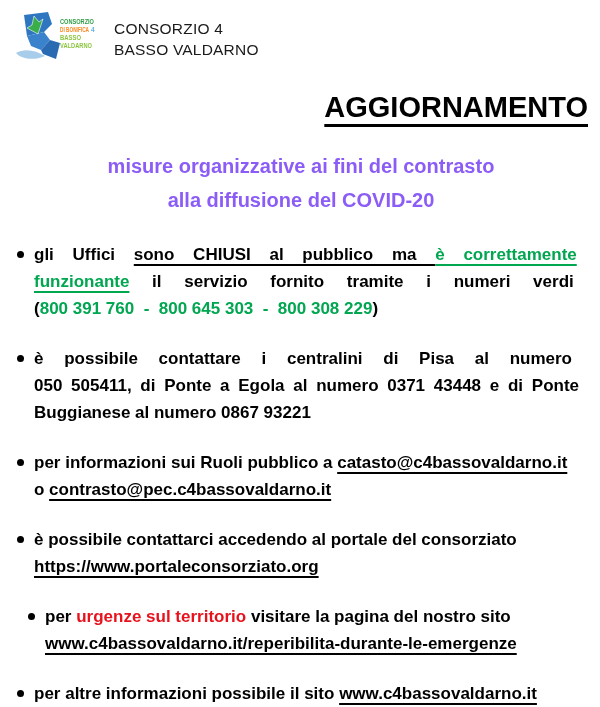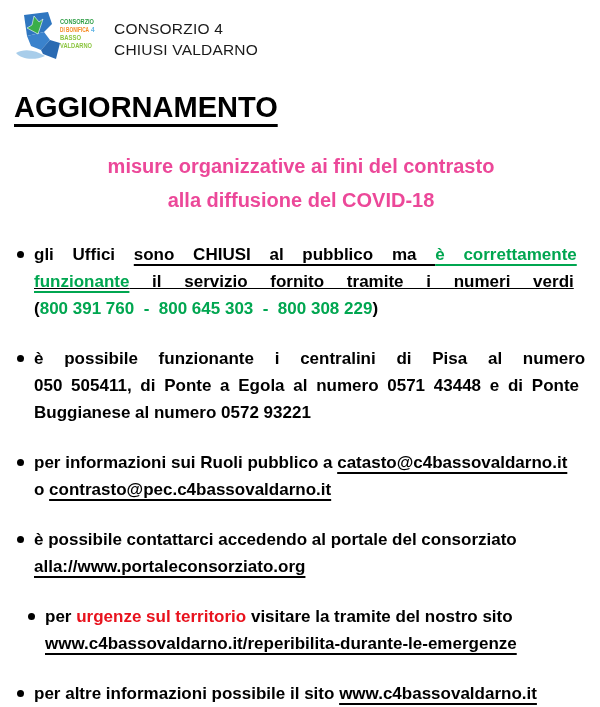--- a/index.html
+++ b/index.html
@@ -17,54 +17,54 @@
   .hdr { display:flex; align-items:flex-start; }
   .logo { width:86px; height:52px; flex:0 0 auto; }
   .org-name {
     margin-left:14px; margin-top:8px;
     font-size:15.5px; line-height:21px; color:#1a1a1a;
     letter-spacing:0.2px;
   }
   
   h1.title {
     margin:26px 0 0 0;
-    text-align:left;
+    text-align:right;
     font-size:29px; line-height:39px;
     font-weight:bold; color:#000;
     letter-spacing:0px;
   }
   h1.title span {
     text-decoration:underline;
     text-decoration-thickness:3px;
     text-underline-offset:7px;
   }
   .subtitle {
     margin-top:22px;
     text-align:center;
     font-size:20px; line-height:34px;
-    font-weight:bold; color:#ec4899;
+    font-weight:bold; color:#8b5cf6;
   }
   
   ul.bullets { list-style:none; margin:24px 0 0 0; padding:0; }
   ul.bullets li {
     position:relative;
     padding-left:20px;
     margin-bottom:23px;
     font-size:17px; line-height:27px;
     font-weight:bold; color:#000;
     text-align:left;
   }
   ul.bullets li::before {
     content:""; position:absolute; left:3px; top:10px;
     width:7px; height:7px; border-radius:50%; background:#000;
   }
   li.indent { margin-left:11px; }
   li:last-child { margin-bottom:0; }
   .ws14 { word-spacing:14px; }
-  .ws18 { word-spacing:18px;text-decoration:underline; }
+  .ws18 { word-spacing:18px; }
   .ws16 { word-spacing:16px; }
   .ws4  { word-spacing:4px; }
   .pre  { white-space:pre-wrap; }
   .u {
     text-decoration:underline;
     text-decoration-thickness:2px;
     text-underline-offset:4px;
   }
   .green { color:#00a650; }
   .red   { color:#e8121d; }
@@ -91,55 +91,55 @@
       <path d="M2,43 C10,38 22,40 31,46 C20,51 7,49 2,43 Z" fill="#a8cdea"></path>
       <polygon points="20,6 25,12 29,9 24,24 13,18 18,15" fill="#3aae4a" stroke="#ffffff" stroke-width="0.6"></polygon>
       <text x="46" y="14" font-size="6.5" fill="#2f9e46" textLength="34" lengthAdjust="spacingAndGlyphs">CONSORZIO</text>
       <text x="46" y="22" font-size="6.5" fill="#f6881f" textLength="29" lengthAdjust="spacingAndGlyphs">DI BONIFICA</text>
       <text x="77" y="22" font-size="6.5" fill="#5fb4e5">4</text>
       <text x="46" y="30" font-size="6.5" fill="#8bc53f" textLength="21" lengthAdjust="spacingAndGlyphs">BASSO</text>
       <text x="46" y="38" font-size="6.5" fill="#8bc53f" textLength="32" lengthAdjust="spacingAndGlyphs">VALDARNO</text>
     </svg>
     <div class="org-name">
       <div>CONSORZIO 4</div>
-      <div>CHIUSI VALDARNO</div>
+      <div>BASSO VALDARNO</div>
     </div>
   </header>
 
   <h1 class="title"><span>AGGIORNAMENTO</span></h1>
 
   <div class="subtitle">
     <div>misure organizzative ai fini del contrasto</div>
-    <div>alla diffusione del COVID-18</div>
+    <div>alla diffusione del COVID-20</div>
   </div>
 
   <ul class="bullets">
 
     <li>
       <span class="ws14"><span>gli Uffici </span><span class="u">sono CHIUSI al pubblico ma </span><span class="green u">è correttamente</span></span><br>
       <span class="ws18"><span class="green u">funzionante</span><span> il servizio fornito tramite i numeri verdi</span></span><br>
       <span class="pre"><span>(</span><span class="green">800 391 760  -  800 645 303  -  800 308 229</span><span>)</span></span>
     </li>
 
     <li>
-      <span class="ws16">è possibile funzionante i centralini di Pisa al numero</span><br>
-      <span class="ws4">050 505411, di Ponte a Egola al numero 0571 43448 e di Ponte</span><br>
-      <span>Buggianese al numero 0572 93221</span>
+      <span class="ws16">è possibile contattare i centralini di Pisa al numero</span><br>
+      <span class="ws4">050 505411, di Ponte a Egola al numero 0371 43448 e di Ponte</span><br>
+      <span>Buggianese al numero 0867 93221</span>
     </li>
 
     <li>
       <span>per informazioni sui Ruoli pubblico a </span><a class="link">catasto@c4bassovaldarno.it</a><span class="nowrap"><span> o </span><a class="link">contrasto@pec.c4bassovaldarno.it</a></span>
     </li>
 
     <li>
-      <span>è possibile contattarci accedendo al portale del consorziato </span><a class="link">alla://www.portaleconsorziato.org</a>
+      <span>è possibile contattarci accedendo al portale del consorziato </span><a class="link">https://www.portaleconsorziato.org</a>
     </li>
 
     <li class="indent">
-      <span>per </span><span class="red">urgenze sul territorio</span><span> visitare la tramite del nostro sito </span><a class="link">www.c4bassovaldarno.it/reperibilita-durante-le-emergenze</a>
+      <span>per </span><span class="red">urgenze sul territorio</span><span> visitare la pagina del nostro sito </span><a class="link">www.c4bassovaldarno.it/reperibilita-durante-le-emergenze</a>
     </li>
 
     <li>
       <span>per altre informazioni possibile il sito </span><a class="link">www.c4bassovaldarno.it</a>
     </li>
 
   </ul>
 </div>
 
 </body></html>

